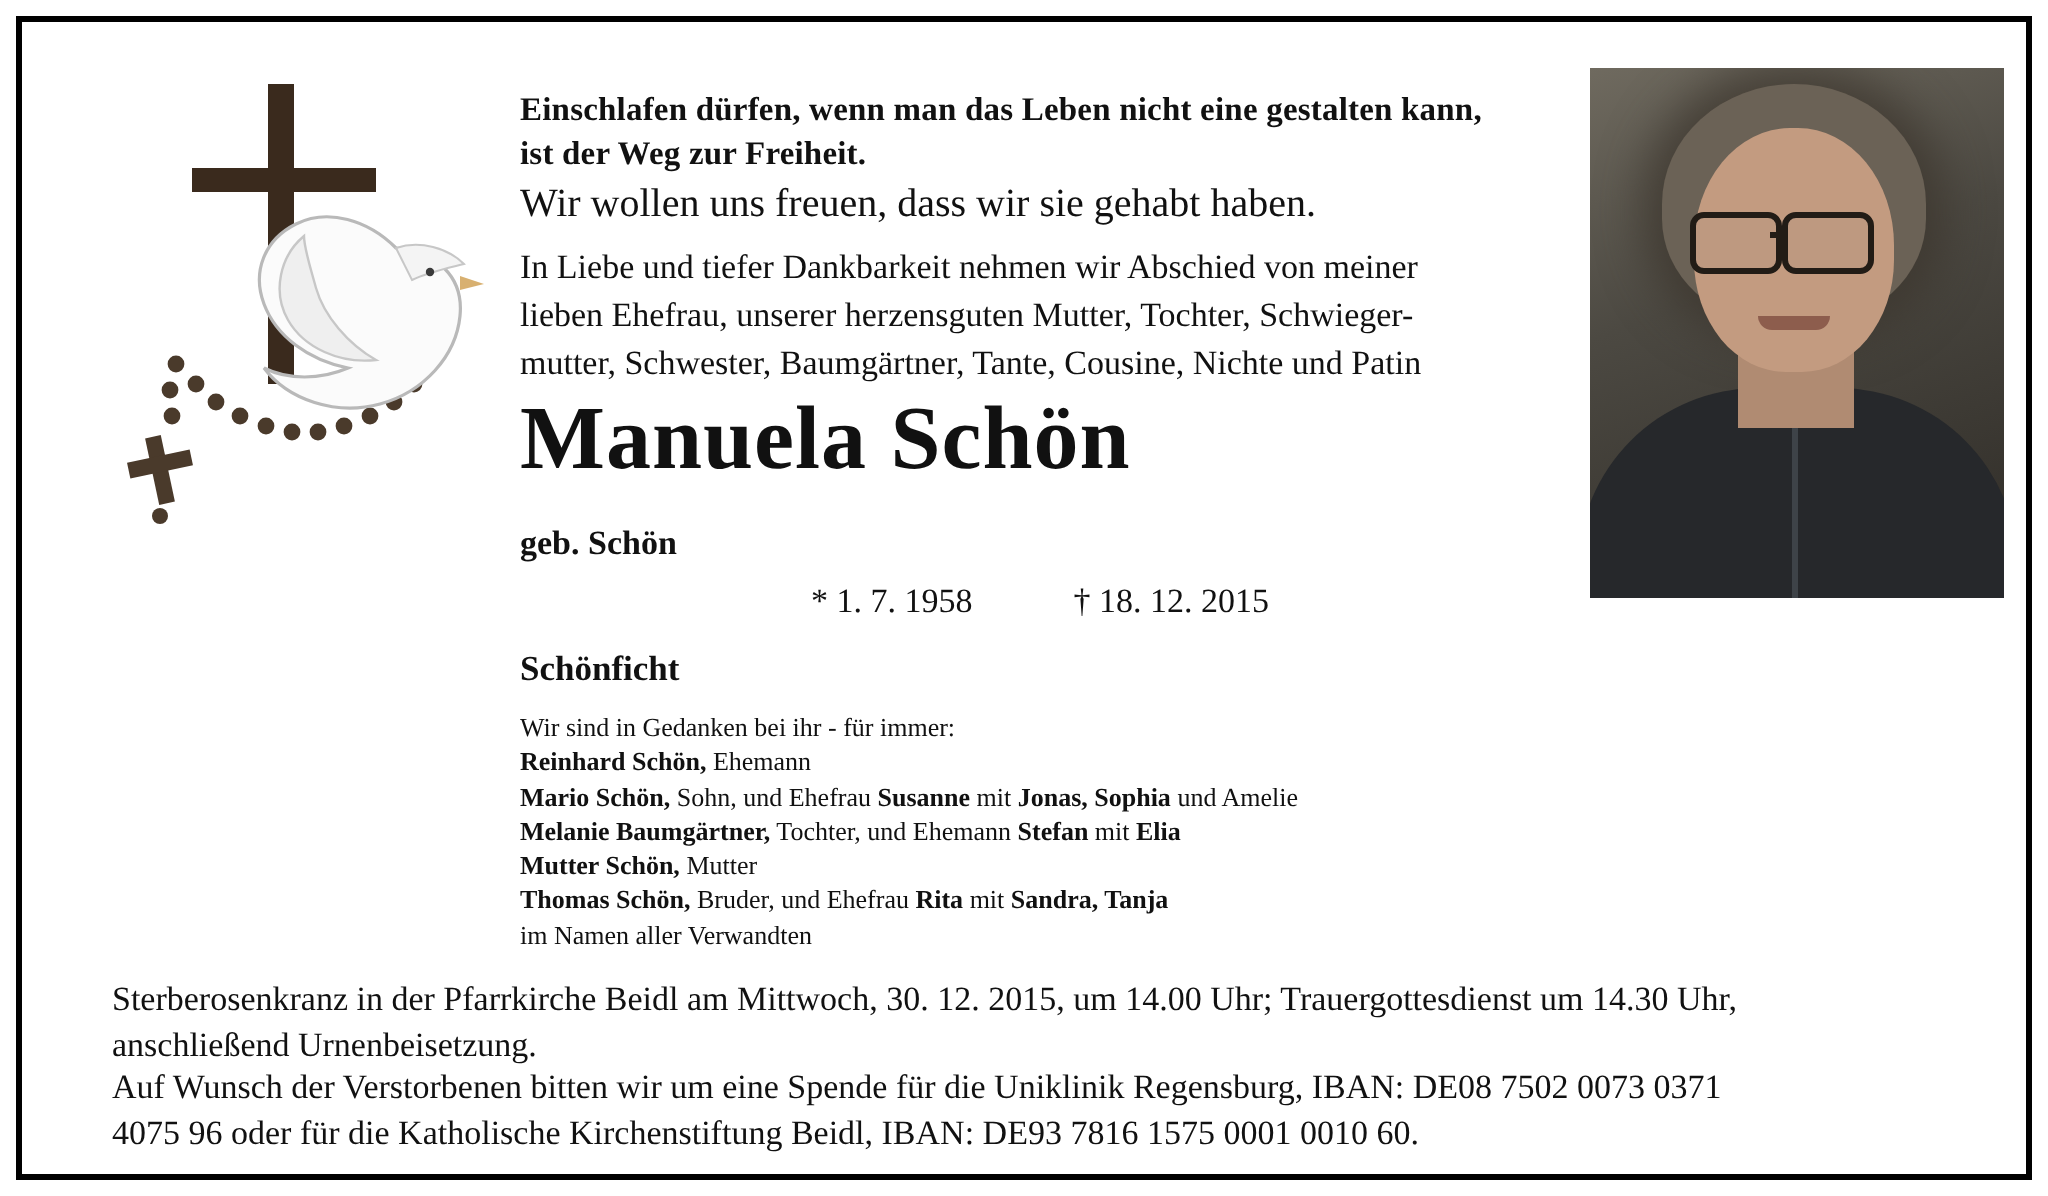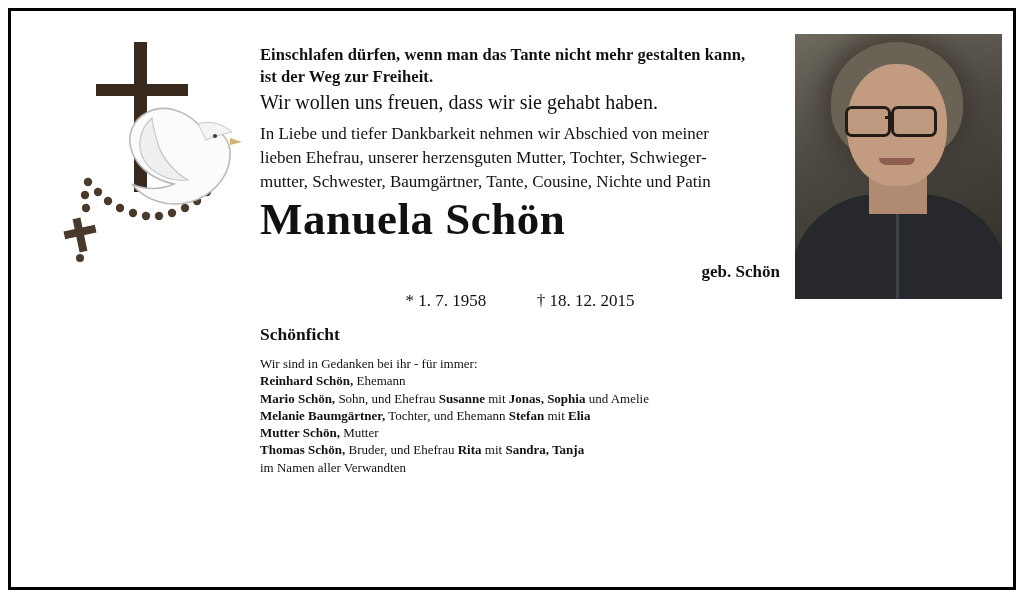--- a/index.html
+++ b/index.html
@@ -168,21 +168,21 @@
     text-align: left;
     font-size: 45px;
     font-weight: bold;
     letter-spacing: 0.5px;
     line-height: 1.06;
   }
   .maiden {
     left: 246px;
     top: 248px;
     width: 520px;
-    text-align: right;
+    text-align: left;
     font-size: 17px;
     font-weight: bold;
   }
   .dates {
     left: 246px;
     top: 277px;
     width: 520px;
     text-align: center;
     font-size: 17px;
   }
@@ -273,21 +273,21 @@
       <div class="ph-hair"></div>
       <div class="ph-neck"></div>
       <div class="ph-face"></div>
       <div class="ph-glass-l"></div>
       <div class="ph-glass-r"></div>
       <div class="ph-bridge"></div>
       <div class="ph-mouth"></div>
     </div>
 
     <div class="txt-block poem">
-      <div>Einschlafen dürfen, wenn man das Tante nicht mehr gestalten kann,</div>
+      <div>Einschlafen dürfen, wenn man das Leben nicht eine gestalten kann,</div>
       <div>ist der Weg zur Freiheit.</div>
     </div>
 
     <div class="txt-block headline2">Wir wollen uns freuen, dass wir sie gehabt haben.</div>
 
     <div class="txt-block intro">
       <div>In Liebe und tiefer Dankbarkeit nehmen wir Abschied von meiner</div>
       <div>lieben Ehefrau, unserer herzensguten Mutter, Tochter, Schwieger-</div>
       <div>mutter, Schwester, Baumgärtner, Tante, Cousine, Nichte und Patin</div>
     </div>
@@ -317,15 +317,23 @@
       </div>
       <div class="line">
         <b>Mutter Schön,</b><span> Mutter</span>
       </div>
       <div class="line">
         <b>Thomas Schön,</b><span> Bruder, und Ehefrau </span><b>Rita</b><span> mit </span><b>Sandra, Tanja</b><span></span>
       </div>
       <div class="line">im Namen aller Verwandten</div>
     </div>
 
+    <div class="txt-block footer1">
+      <div>Sterberosenkranz in der Pfarrkirche Beidl am Mittwoch, 30. 12. 2015, um 14.00 Uhr; Trauergottesdienst um 14.30 Uhr,</div>
+      <div>anschließend Urnenbeisetzung.</div>
+    </div>
+    <div class="txt-block footer2">
+      <div>Auf Wunsch der Verstorbenen bitten wir um eine Spende für die Uniklinik Regensburg, IBAN: DE08 7502 0073 0371</div>
+      <div>4075 96 oder für die Katholische Kirchenstiftung Beidl, IBAN: DE93 7816 1575 0001 0010 60.</div>
+    </div>
 
   </div>
 </div>
 
 </body></html>

